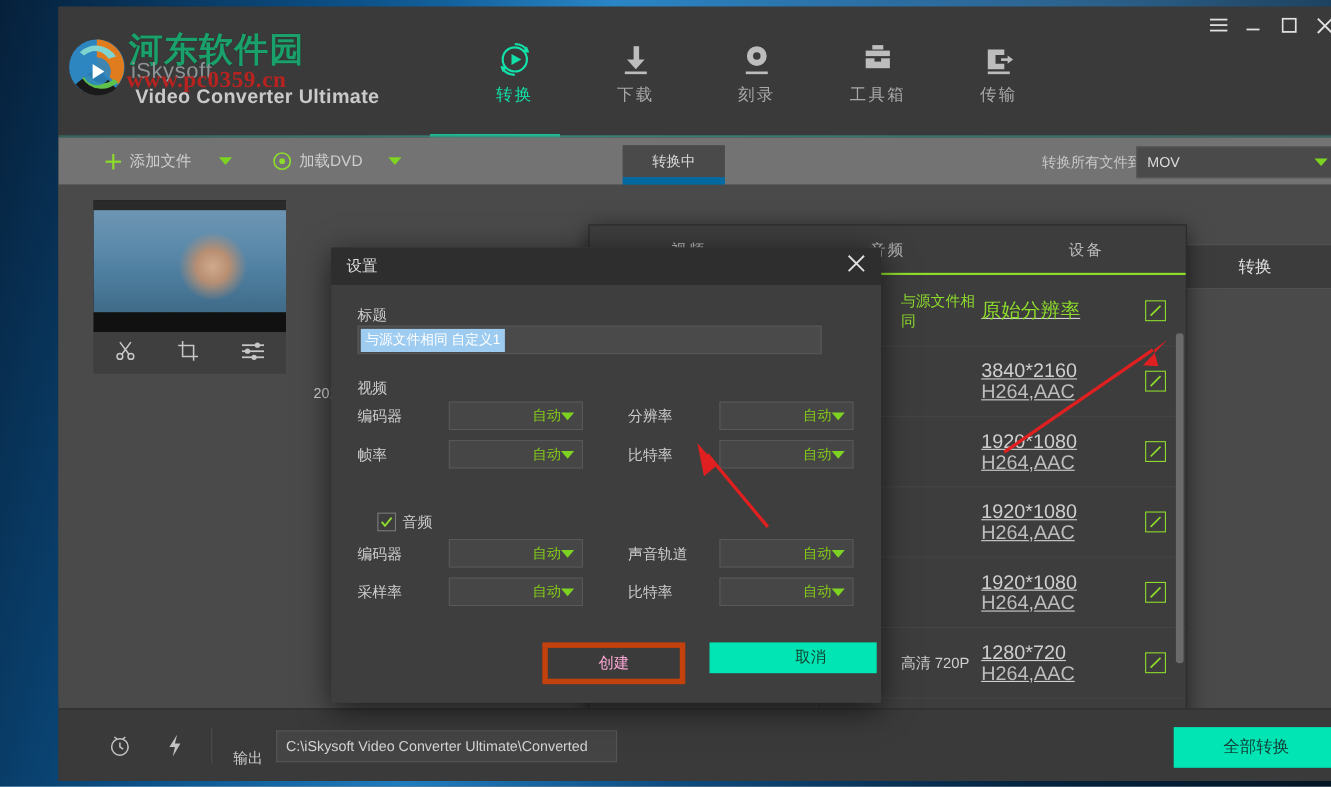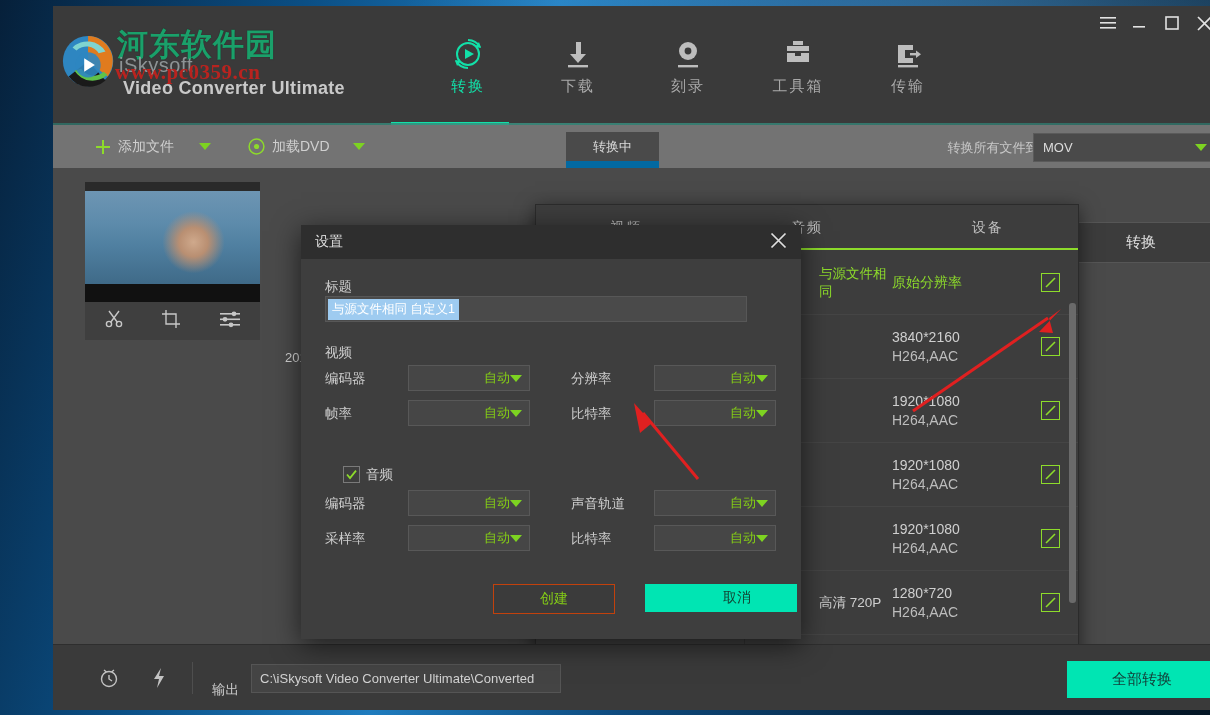--- a/index.html
+++ b/index.html
@@ -207,21 +207,21 @@
     position:absolute; left: 209px; top: 46px; right: 0; bottom: 46px;
     overflow: hidden;
   }
   .fmt-row {
     height: 63px; display:flex; align-items:center;
     border-bottom: 1px solid #454545; position: relative;
   }
   .fmt-row .ic { width: 74px; display:flex; align-items:center; justify-content:center; }
   .fmt-row .nm { flex: 1; font-size: 13.5px; color: #cfcfcf; }
   .fmt-row .nm.green { color:#8ddb2b; }
-  .fmt-row .meta { width: 130px; font-size: 14px; color:#cfcfcf; line-height:19px; }
+  .fmt-row .meta { width: 130px; font-size: 18px; color:#cfcfcf; line-height:19px;text-decoration:underline; }
   .fmt-row .meta .l2 { color:#bdbdbd; }
   .fmt-row .act { width: 56px; display:flex; align-items:center; justify-content:center; }
   .fmt-bottom {
     position:absolute; left:0; bottom:0; width:100%; height: 45px;
     display:flex; align-items:center; background:#3d3d3d; border-top:1px solid #4a4a4a;
   }
   .fmt-search {
     width: 150px; height: 26px; margin-left: 18px; background:#4a4a4a;
     border: 1px solid #585858; color:#9a9a9a; font-size: 12.5px;
     display:flex; align-items:center; padding-left: 10px;
@@ -270,21 +270,21 @@
   .chk {
     position:absolute; left: 290px; top: 459px; width: 15px; height: 15px;
     border: 1px solid #7a7a7a; background:#3e3e3e;
     display:flex; align-items:center; justify-content:center;
   }
   .m-btn {
     position:absolute; height: 28px; width: 120px;
     display:flex;align-items:center;justify-content:center;
     font-size: 14px; cursor:pointer;
   }
-  .m-btn.create { left: 440px; top: 578px; background:#3b3b3b; border:1px solid #c2410c; color:#84cc16; }
+  .m-btn.create { left: 440px; top: 578px; background:#3b3b3b; border:5px solid #c2410c; color:#f9a8d4; }
   .m-btn.cancel { left: 592px; top: 578px; background:#00e5b3; color:#143; font-weight: 500; }
   
   .bottom-bar {
     position:absolute; left: 0; bottom: 0; width: 100%; height: 65px;
     background: #3a3a3a; border-top: 1px solid #2e2e2e;
   }
   .bb-icon {
     position:absolute; top: 22px; width: 22px; height: 22px;
     display:flex; align-items:center; justify-content:center; cursor:pointer;
     color:#c3c3c3;

